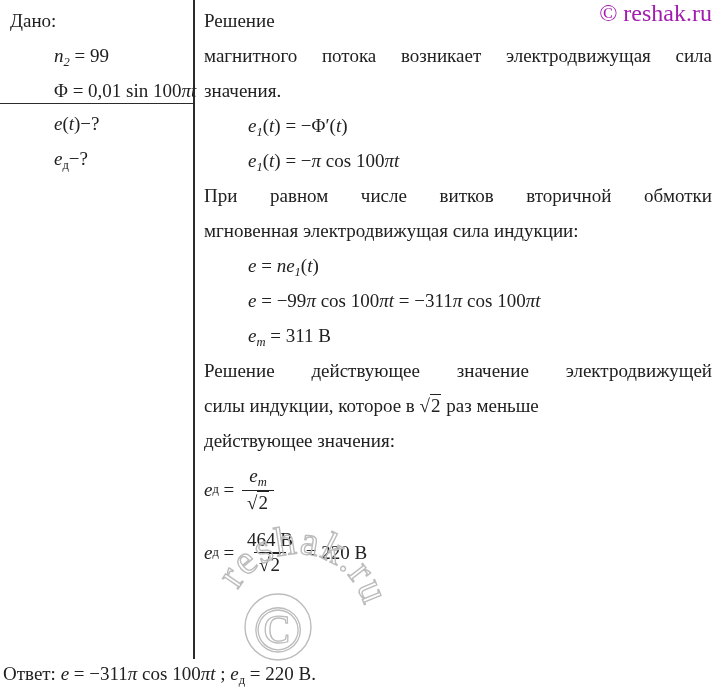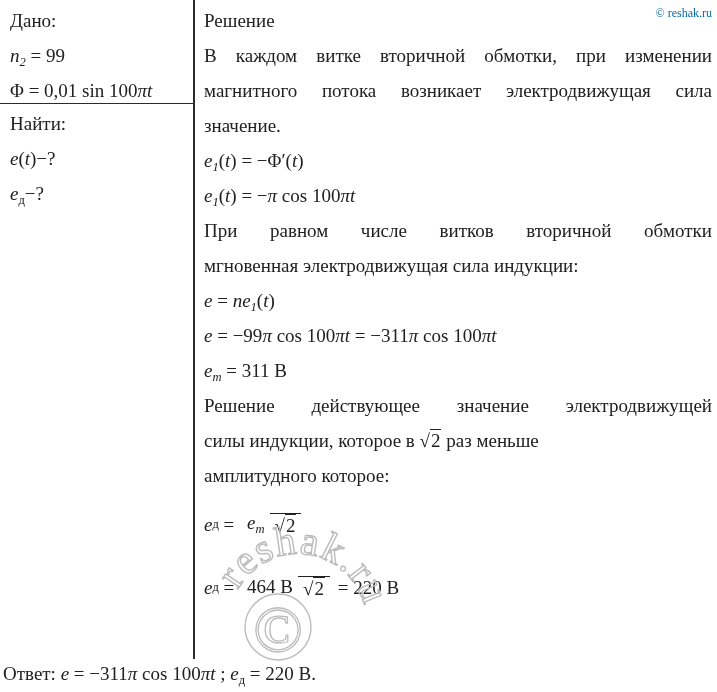--- a/index.html
+++ b/index.html
@@ -5,30 +5,30 @@
   html,body{margin:0;padding:0;background:#fff;}
   .page{
     position:relative;width:717px;height:692px;overflow:hidden;background:#ffffff;
     font-family:"Liberation Serif","DejaVu Serif",serif;color:#212121;font-size:19px;
   }
   .vdivider{position:absolute;left:193px;top:0;width:1.5px;height:659px;background:#2b2b2b;}
   .col-left{position:absolute;left:0;top:0;width:193px;box-sizing:border-box;}
   .given-block{padding:3px 4px 0 10px;height:104px;box-sizing:border-box;border-bottom:1.5px solid #2b2b2b;}
   .find-block{padding:2px 4px 0 10px;}
   .col-right{position:absolute;left:204px;top:0;width:508px;padding-top:3px;box-sizing:border-box;}
-  .copyright{position:absolute;top:2px;right:5px;font-size:12px;color:#0369a1;line-height:22px;}
+  .copyright{position:absolute;top:2px;right:5px;font-size:24px;color:#a21caf;line-height:22px;}
   .line{height:35px;line-height:35px;}
   .kind-jtext{text-align:justify;text-align-last:justify;}
-  .kind-math{white-space:nowrap;}
+  .kind-math{white-space:nowrap;margin-left:44px;}
   .kind-math span,.answer span,.kind-mathfrac span{white-space:pre;}
   .kind-mathfrac{height:63px;display:flex;align-items:center;line-height:normal;}
   .tk-i{font-style:italic;}
   .tk-sbi{font-style:italic;}
   .tk-sbi,.tk-sbr{font-size:0.66em;vertical-align:-0.28em;}
-  .frac{display:inline-flex;align-items:center;text-align:center;margin:0 3px;vertical-align:middle;}
+  .frac{display:inline-flex;flex-direction:column;align-items:center;text-align:center;margin:0 3px;vertical-align:middle;}
   .frac .num{padding:0 5px 1px;}
   .frac .den{border-top:1.7px solid #222;padding:1px 5px 0;}
   .sqrt{white-space:nowrap;}
   .sqrt .under{border-top:1.5px solid #222;padding:0 1px;}
   .answer{position:absolute;left:3px;top:657px;height:34px;line-height:34px;white-space:nowrap;}
   .watermark-svg{position:absolute;left:0;top:0;z-index:5;pointer-events:none;}
 </style>
 </head>
 <body>
 
@@ -38,44 +38,42 @@
 
   <div class="col-left">
     <div class="given-block">
       <div class="line">Дано:</div>
       <div id="given-lines">
           <div class="line kind-math"><span class="tk-i">n</span><span class="tk-sbi">2</span><span class="tk-r"> = 99</span></div>
           <div class="line kind-math"><span class="tk-r">Φ = 0,01 sin 100</span><span class="tk-i">πt</span></div>
         </div>
     </div>
     <div class="find-block">
-      <div class="line">Найти:</div>
       <div id="find-lines">
           <div class="line kind-math"><span class="tk-i">e</span><span class="tk-r">(</span><span class="tk-i">t</span><span class="tk-r">)−?</span></div>
           <div class="line kind-math"><span class="tk-i">e</span><span class="tk-sbr">д</span><span class="tk-r">−?</span></div>
         </div>
     </div>
   </div>
 
   <div class="col-right">
     <div class="line">Решение</div>
     <div id="solution-lines">
-        <div class="line kind-jtext"><span class="tk-r">В каждом витке вторичной обмотки, при изменении</span></div>
         <div class="line kind-jtext"><span class="tk-r">магнитного потока возникает электродвижущая сила</span></div>
-        <div class="line kind-text"><span class="tk-r">значение.</span></div>
+        <div class="line kind-text"><span class="tk-r">значения.</span></div>
         <div class="line kind-math"><span class="tk-i">e</span><span class="tk-sbi">1</span><span class="tk-r">(</span><span class="tk-i">t</span><span class="tk-r">) = −Φ′(</span><span class="tk-i">t</span><span class="tk-r">)</span></div>
         <div class="line kind-math"><span class="tk-i">e</span><span class="tk-sbi">1</span><span class="tk-r">(</span><span class="tk-i">t</span><span class="tk-r">) = −</span><span class="tk-i">π</span><span class="tk-r"> cos 100</span><span class="tk-i">πt</span></div>
         <div class="line kind-jtext"><span class="tk-r">При равном числе витков вторичной обмотки</span></div>
         <div class="line kind-text"><span class="tk-r">мгновенная электродвижущая сила индукции:</span></div>
         <div class="line kind-math"><span class="tk-i">e</span><span class="tk-r"> = </span><span class="tk-i">ne</span><span class="tk-sbi">1</span><span class="tk-r">(</span><span class="tk-i">t</span><span class="tk-r">)</span></div>
         <div class="line kind-math"><span class="tk-i">e</span><span class="tk-r"> = −99</span><span class="tk-i">π</span><span class="tk-r"> cos 100</span><span class="tk-i">πt</span><span class="tk-r"> = −311</span><span class="tk-i">π</span><span class="tk-r"> cos 100</span><span class="tk-i">πt</span></div>
         <div class="line kind-math"><span class="tk-i">e</span><span class="tk-sbi">m</span><span class="tk-r"> = 311 В</span></div>
         <div class="line kind-jtext"><span class="tk-r">Решение действующее значение электродвижущей</span></div>
         <div class="line kind-text"><span class="tk-r">силы индукции, которое в </span><span class="sqrt"><span class="rad">√</span><span class="under">2</span></span><span class="tk-r"> раз меньше</span></div>
-        <div class="line kind-text"><span class="tk-r">амплитудного которое:</span></div>
+        <div class="line kind-text"><span class="tk-r">действующее значения:</span></div>
         <div class="line kind-mathfrac">
           <span class="tk-i">e</span>
           <span class="tk-sbr">д</span>
           <span class="tk-r"> = </span>
           <span class="frac"><span class="num"><span class="tk-i">e</span><span class="tk-sbi">m</span></span><span class="den"><span class="sqrt"><span class="rad">√</span><span class="under">2</span></span></span></span>
         </div>
         <div class="line kind-mathfrac">
           <span class="tk-i">e</span>
           <span class="tk-sbr">д</span>
           <span class="tk-r"> = </span>

